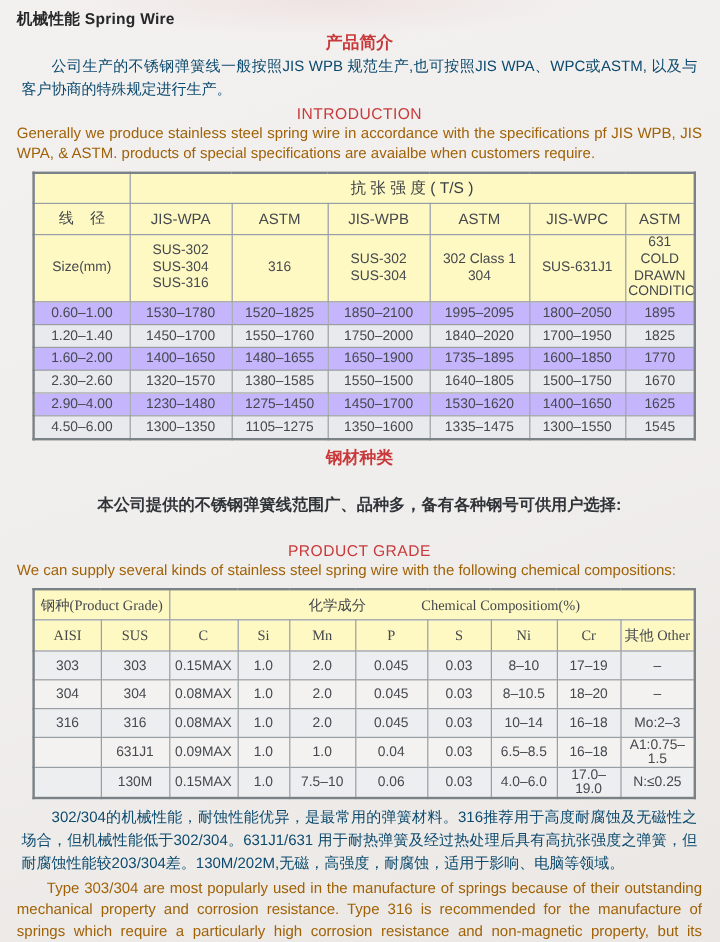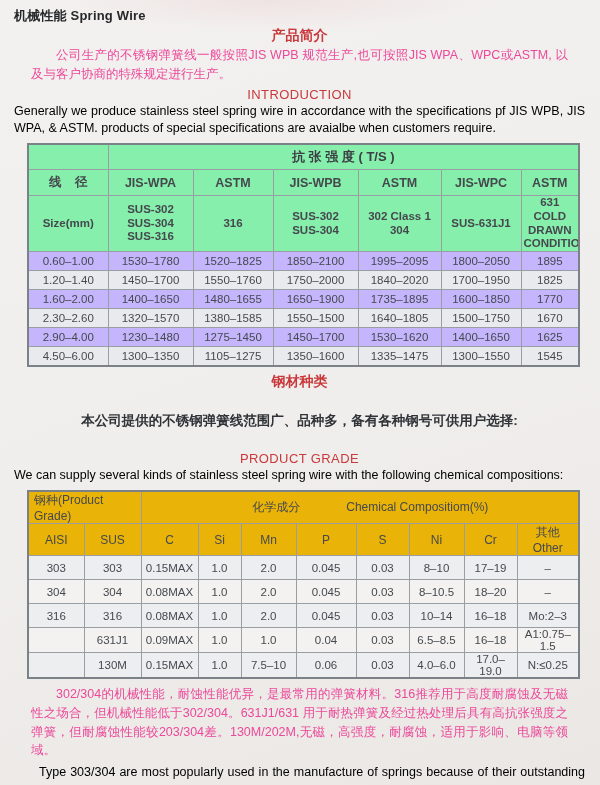--- a/index.html
+++ b/index.html
@@ -11,41 +11,41 @@
       radial-gradient(ellipse 320px 45px at 45% 0%, rgba(219,158,158,.16), rgba(219,158,158,0) 70%),
       linear-gradient(160deg,#f3f1f0 0%,#f0eeec 55%,#eae7e4 100%);
   }
   .page{padding:7px 15px 0 14px;box-sizing:border-box;width:600px;height:785px;overflow:hidden;}
 
   .doc-title{font-size:13px;font-weight:bold;color:#26282a;margin:0 0 1px 0;letter-spacing:.2px;}
 
   .red-h{color:#c9393b;text-align:center;font-size:14px;font-weight:bold;margin:2px 0 1px;}
   .red-h.en{font-weight:normal;font-size:13px;letter-spacing:.4px;margin:3px 0 1px;}
 
-  .cn{font-size:12.5px;line-height:1.5;margin:1px 17px;text-align:justify;color:#ec4899;}
-  .en-p{font-size:12.5px;line-height:1.42;margin:1px 0;text-align:justify;color:#000000;}
+  .cn{font-size:12.5px;line-height:1.5;margin:1px 4px;text-align:justify;color:#0c4a6e;}
+  .en-p{font-size:12.5px;line-height:1.42;margin:1px 0;text-align:justify;color:#a16207;}
   .indent{text-indent:2em;}
   .center-line{text-align:center;font-size:13.5px;font-weight:bold;text-indent:0;color:#303438;margin:20px 0;}
 
   table.tbl{border-collapse:collapse;table-layout:fixed;width:551px;font-size:11.5px;color:#45494e;
     margin:5px 0 6px 13px;border:2px solid #7a8187;}
   .tbl th,.tbl td{border:1px solid #989ea4;font-weight:normal;padding:0 2px;text-align:center;overflow:hidden;}
 
   
-  .ts thead th{background:#86efac;font-weight:bold;}
+  .ts thead th{background:#fef9c3;}
   .ts .r1 th{height:24px;font-size:13px;color:#3c4045;}
   .ts .r2 th{height:25px;font-size:12.5px;}
   .ts .r2 .c1{word-spacing:10px;}
   .ts .r3 th{height:47px;font-size:11.5px;line-height:1.2;white-space:pre-line;}
   .ts tbody td{height:18px;background:#c4b5fd;}
   .ts tbody tr:nth-child(even) td{background:#e8eaed;}
 
   
   .comp{margin-top:3px;margin-bottom:7px;}
-  .comp thead th{background:#eab308;}
+  .comp thead th{background:#fef9c3;font-family:Liberation Serif, serif;}
   .comp .r1 th{height:24px;font-size:12px;padding-left:23px;}
   .comp .r1 .left{text-align:left;padding-left:5px;}
   .comp .r1 .gap{margin-right:46px;}
   .comp .r2 th{height:25px;font-size:12px;}
   .comp tbody td{height:23px;background:#eceef0;}
   .comp tbody tr:nth-child(even) td{background:#f3f2f1;}
 
   .foot{margin-top:4px;}
 </style>
 </head>

